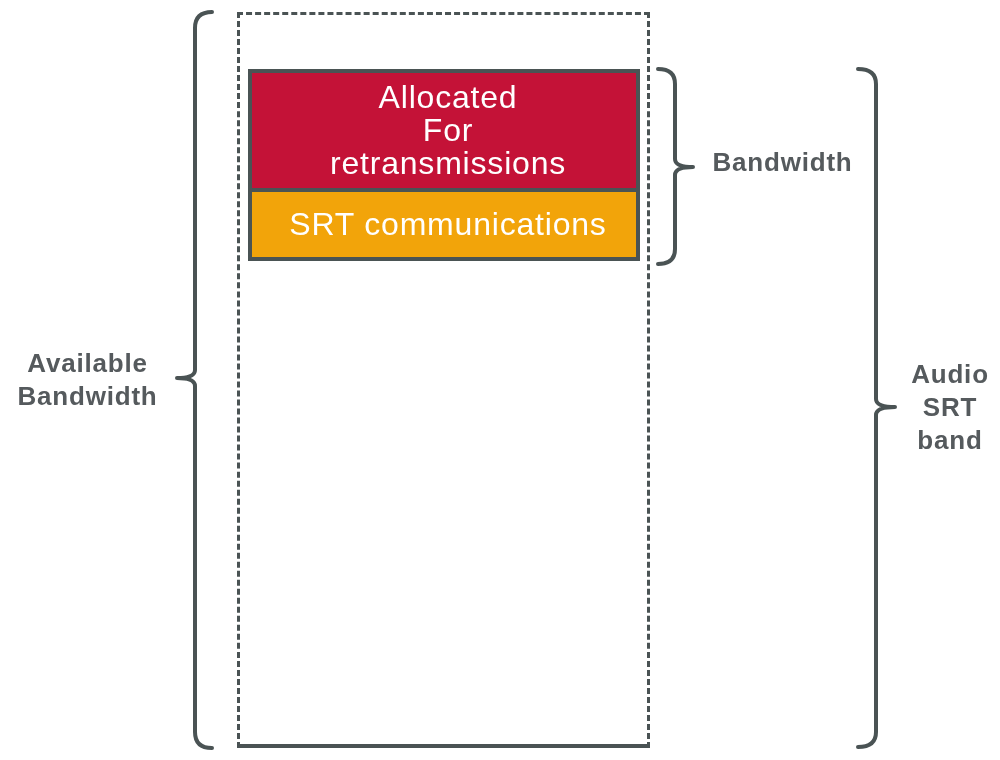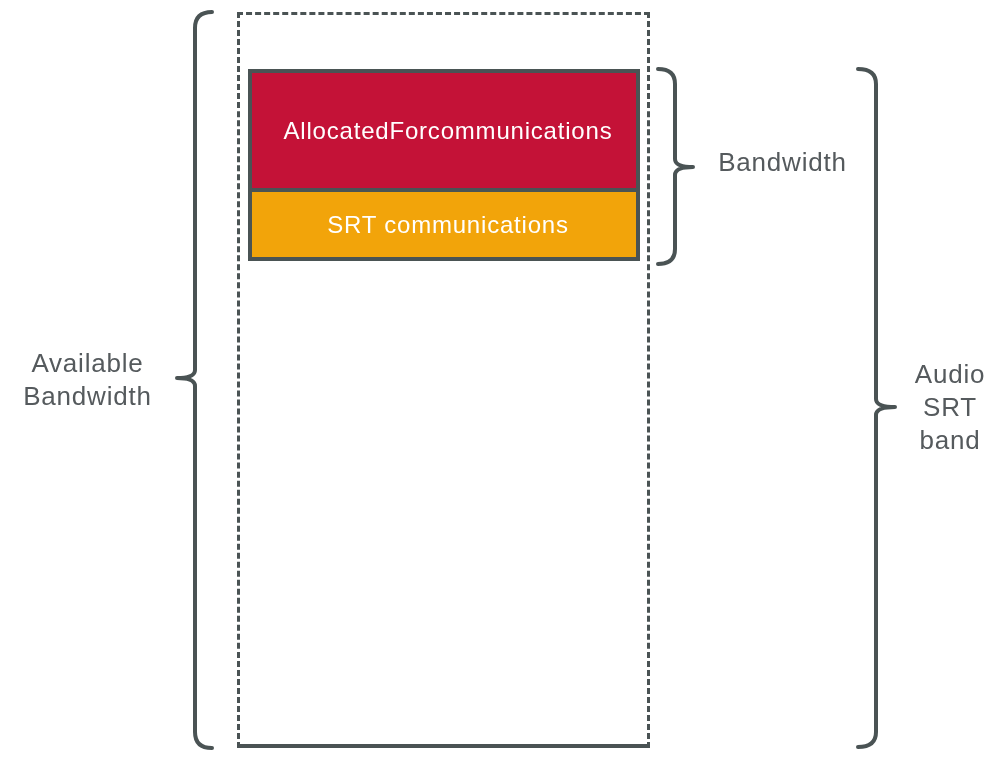--- a/index.html
+++ b/index.html
@@ -16,21 +16,21 @@
     overflow: hidden;
   }
   
   .side-label {
     position: absolute;
     color: var(--label-text, #555A5D);
     font-size: 26px;
     line-height: 33px;
     letter-spacing: 0.8px;
     text-align: center;
-    font-weight: 400;
+    font-weight: 700;
   }
   .label-available { left: 5px;  top: 347px; width: 165px; text-align: center; }
   .label-overhead  { left: 700px; top: 146px; width: 165px; }
   .label-total     { left: 905px; top: 358px; width: 90px;  }
 
   
   .dashed-box {
     position: absolute;
     left: 237px;
     top: 12px;
@@ -47,25 +47,25 @@
     position: absolute;
     left: 248px;
     top: 69px;
     width: 392px;
   }
   .block {
     box-sizing: border-box;
     border: 4px solid var(--stroke, #4A5354);
     color: var(--block-text, #FFFFFF);
     display: flex;
-    flex-direction: row;
+    flex-direction: column;
     align-items: center;
     justify-content: center;
     text-align: center;
-    font-size: 24px;
+    font-size: 32px;
     line-height: 33px;
     letter-spacing: 0.8px;
     padding-left: 8px;
   }
   .block + .block { margin-top: -4px; }
   .block-retrans { height: 123px; background: var(--retransmissions, #C41237); }
   .block-srt     { height: 73px;  background: var(--srt-communications, #F2A40A); }
   .block-va      { height: 491px; background: var(--video-audio, #1BA7DC); }
 
   
@@ -97,21 +97,21 @@
   <svg class="brace brace-left" width="44" height="740" viewBox="0 0 44 740">
     <path d="M 42 2 Q 25 2 25 18 L 25 360 Q 25 368 7 368 Q 25 368 25 376 L 25 722 Q 25 738 42 738"></path>
   </svg>
 
   <div class="dashed-box"></div>
 
   <div class="stack">
     <div class="block block-retrans">
       <div>Allocated</div>
       <div>For</div>
-      <div>communications</div>
+      <div>retransmissions</div>
     </div>
     <div class="block block-srt">
       <div>SRT communications</div>
     </div>
   </div>
 
   <svg class="brace brace-small" width="40" height="199" viewBox="0 0 40 199">
     <path d="M 2 2 Q 19 2 19 17 L 19 92 Q 19 100 37 100 Q 19 100 19 108 L 19 182 Q 19 197 2 197"></path>
   </svg>
 

